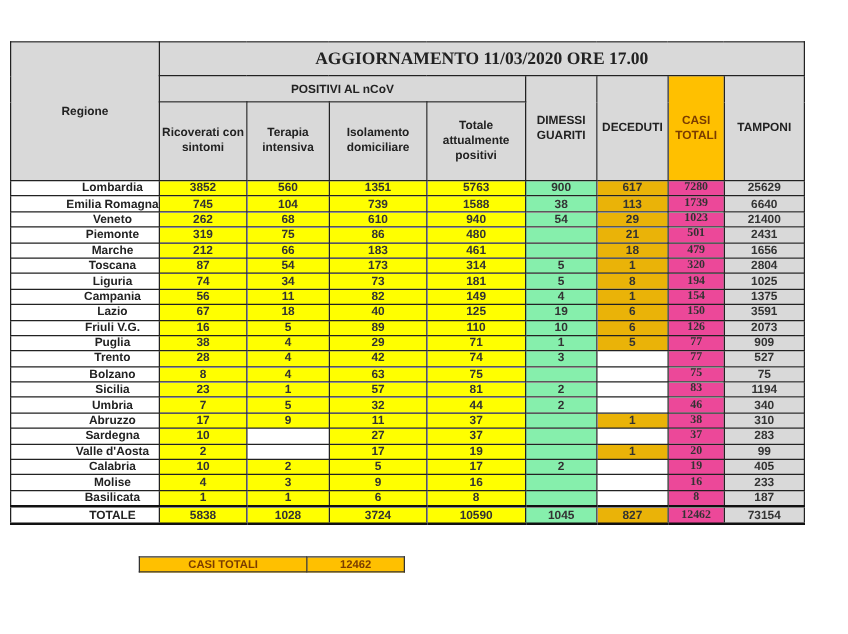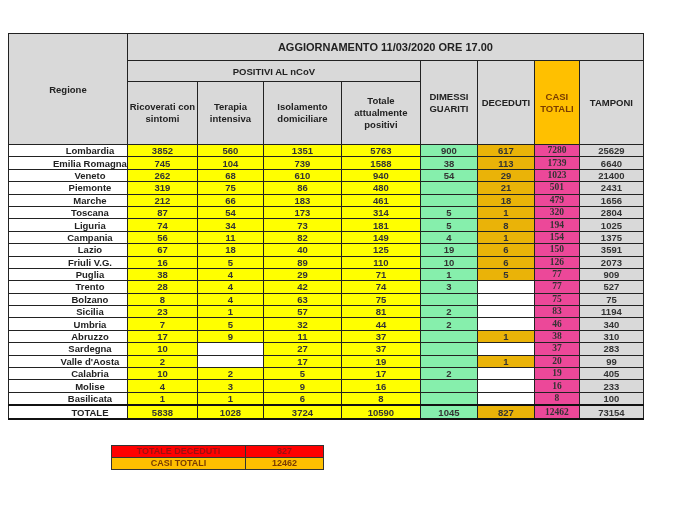--- a/index.html
+++ b/index.html
@@ -1,21 +1,21 @@
 <!DOCTYPE html>
 <html><head>
 <meta charset="utf-8">
 <style>
   html,body{margin:0;padding:0;background:#ffffff;}
   body{width:678px;height:507px;position:relative;overflow:hidden;font-family:"Liberation Sans",sans-serif;}
   .tbl{position:absolute;left:8px;top:33px;border-collapse:collapse;table-layout:fixed;}
   .tbl td,.tbl th{border:1px solid #222;padding:0;text-align:center;font-weight:bold;font-size:9.5px;color:#333;line-height:11px;overflow:hidden;white-space:nowrap;}
   .tbl th{background:#d9d9d9;font-size:9.5px;color:#222;}
   .tbl th.wrap{white-space:normal;line-height:12px;}
-  .tbl th.title{font-size:11px;height:26px;}
+  .tbl th.title{font-size:14px;height:26px;font-family:Liberation Serif, serif;}
   .tbl th.sub{height:20px;}
   .tbl th.colh{height:62px;}
   .tbl th.casi{background:#ffc000;color:#7a3c00;}
   .tbl td{height:11.4px;}
   .tbl td.reg{background:#fff;color:#222;padding-left:44px;}
   .y{background:#ffff00;color:#5a4a00;}
   .g{background:#86efac;color:#1a6b1a;}
   .r{background:#eab308;color:#9a1010;}
   .r.empty{background:#ffffff;}
   .o{background:#ec4899;color:#7a3c00;font-family:Liberation Serif, serif;}
@@ -282,21 +282,21 @@
       </tr>
       <tr>
         <td class="reg">Basilicata</td>
         <td class="y">1</td>
         <td class="y">1</td>
         <td class="y">6</td>
         <td class="y">8</td>
         <td class="g"></td>
         <td class="r empty"></td>
         <td class="o">8</td>
-        <td class="gr">100</td>
+        <td class="gr">187</td>
       </tr>
       <tr class="tot">
         <td class="reg">TOTALE</td>
         <td class="y">5838</td>
         <td class="y">1028</td>
         <td class="y">3724</td>
         <td class="y">10590</td>
         <td class="g">1045</td>
         <td class="r">827</td>
         <td class="o">12462</td>
@@ -305,21 +305,17 @@
     </tbody>
 </table>
 
 <table class="sum">
   <colgroup>
       <col style="width:134px">
       <col style="width:78px">
     </colgroup>
   <tbody id="sumbody">
       <tr>
-        <td style="background: rgb(255, 0, 0); color: rgb(154, 16, 16);">TOTALE DECEDUTI</td>
-        <td style="background: rgb(255, 0, 0); color: rgb(154, 16, 16);">827</td>
-      </tr>
-      <tr>
         <td style="background: rgb(255, 192, 0); color: rgb(122, 60, 0);">CASI TOTALI</td>
         <td style="background: rgb(255, 192, 0); color: rgb(122, 60, 0);">12462</td>
       </tr>
     </tbody>
 </table>
 
 </body></html>

